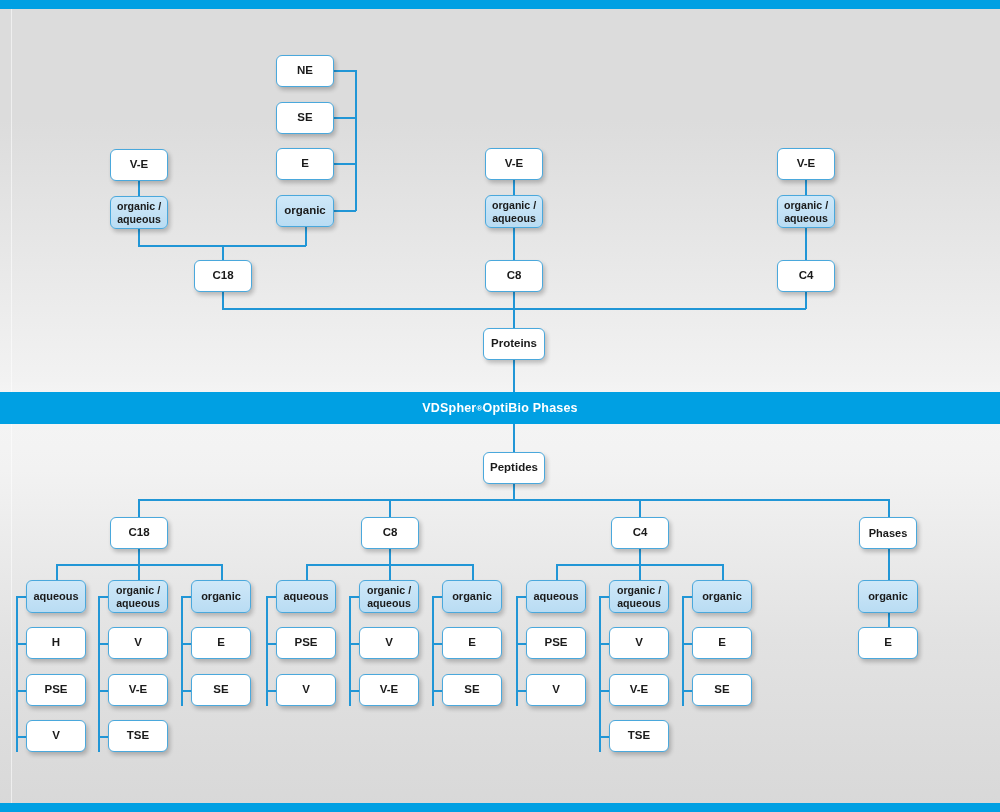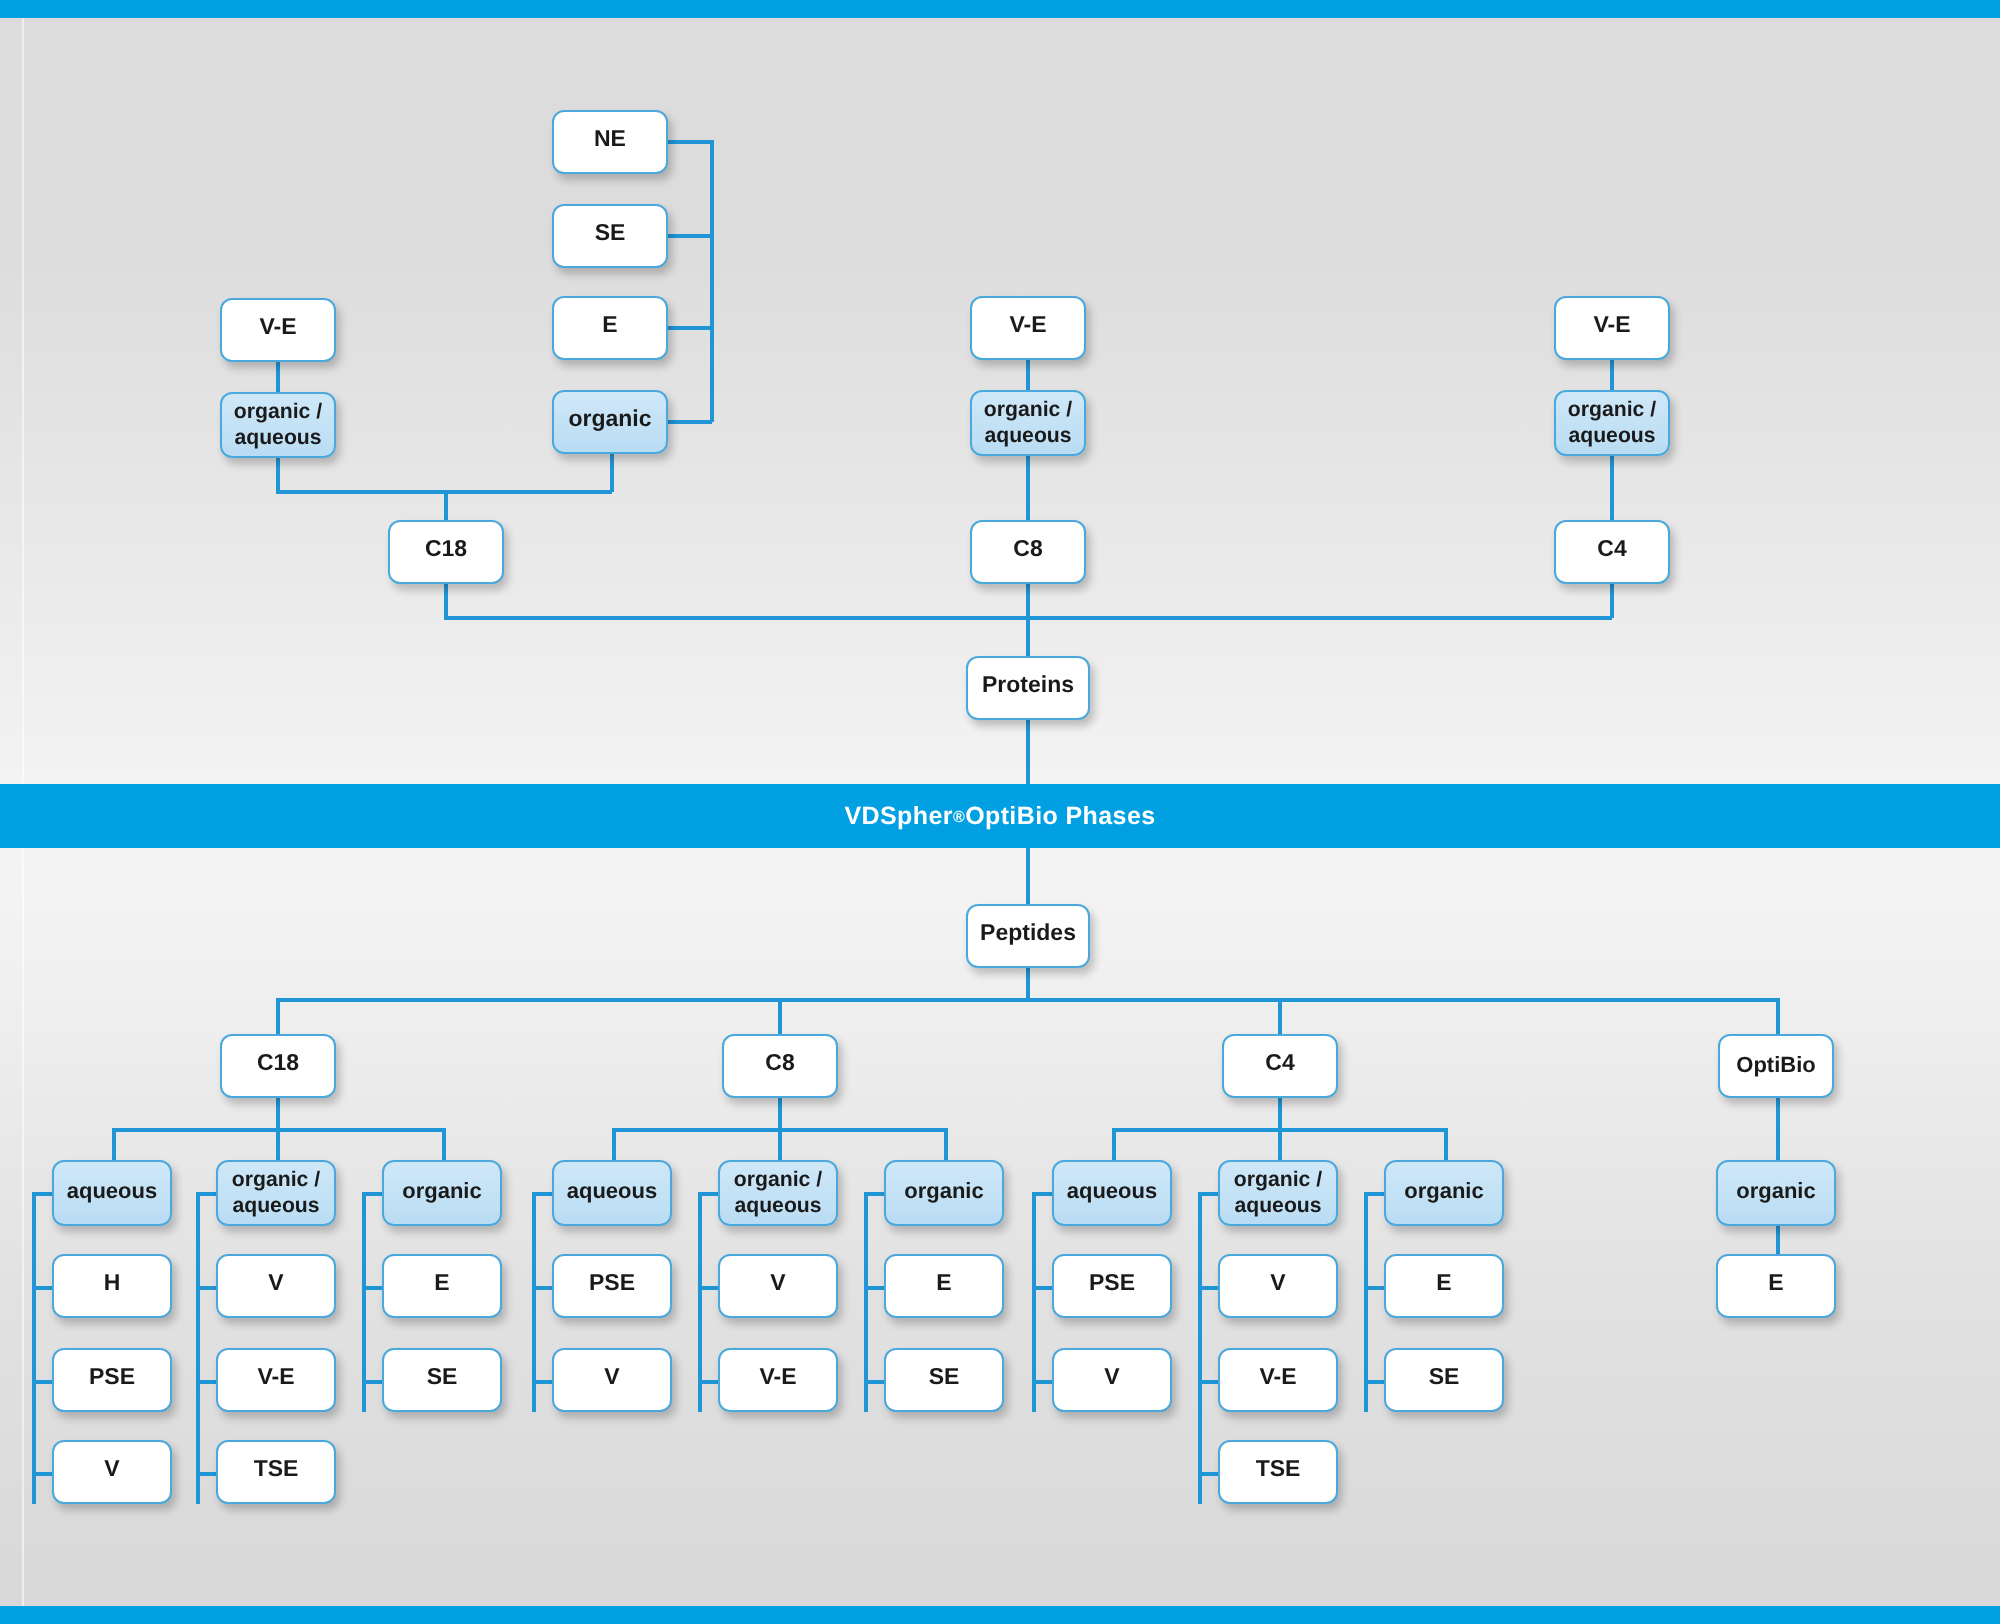--- a/index.html
+++ b/index.html
@@ -128,21 +128,21 @@
   <div class="ln lnh" style="left:138px;top:499px;width:752px;"></div>
 
   <div class="ln lnv" style="left:138px;top:499px;height:18px;"></div>
   <div class="ln lnv" style="left:389px;top:499px;height:18px;"></div>
   <div class="ln lnv" style="left:639px;top:499px;height:18px;"></div>
   <div class="ln lnv" style="left:888px;top:499px;height:18px;"></div>
 
   <div class="node" style="left:110px;top:517px;width:58px;height:32px;">C18</div>
   <div class="node" style="left:361px;top:517px;width:58px;height:32px;">C8</div>
   <div class="node" style="left:611px;top:517px;width:58px;height:32px;">C4</div>
-  <div class="node sm" style="left:859px;top:517px;width:58px;height:32px;">OptiBio</div>
+  <div class="node sm" style="left:859px;top:517px;width:58px;height:32px;">Phases</div>
 
   <div class="ln lnv" style="left:138px;top:549px;height:16px;"></div>
   <div class="ln lnh" style="left:56px;top:564px;width:166px;"></div>
   <div class="ln lnv" style="left:56px;top:564px;height:16px;"></div>
   <div class="ln lnv" style="left:138px;top:564px;height:16px;"></div>
   <div class="ln lnv" style="left:221px;top:564px;height:16px;"></div>
 
   <div class="node blue sm" style="left:26px;top:580px;width:60px;height:33px;">aqueous</div>
   <div class="node blue two" style="left:108px;top:580px;width:60px;height:33px;flex-direction:column;">
     <span>organic /</span>

